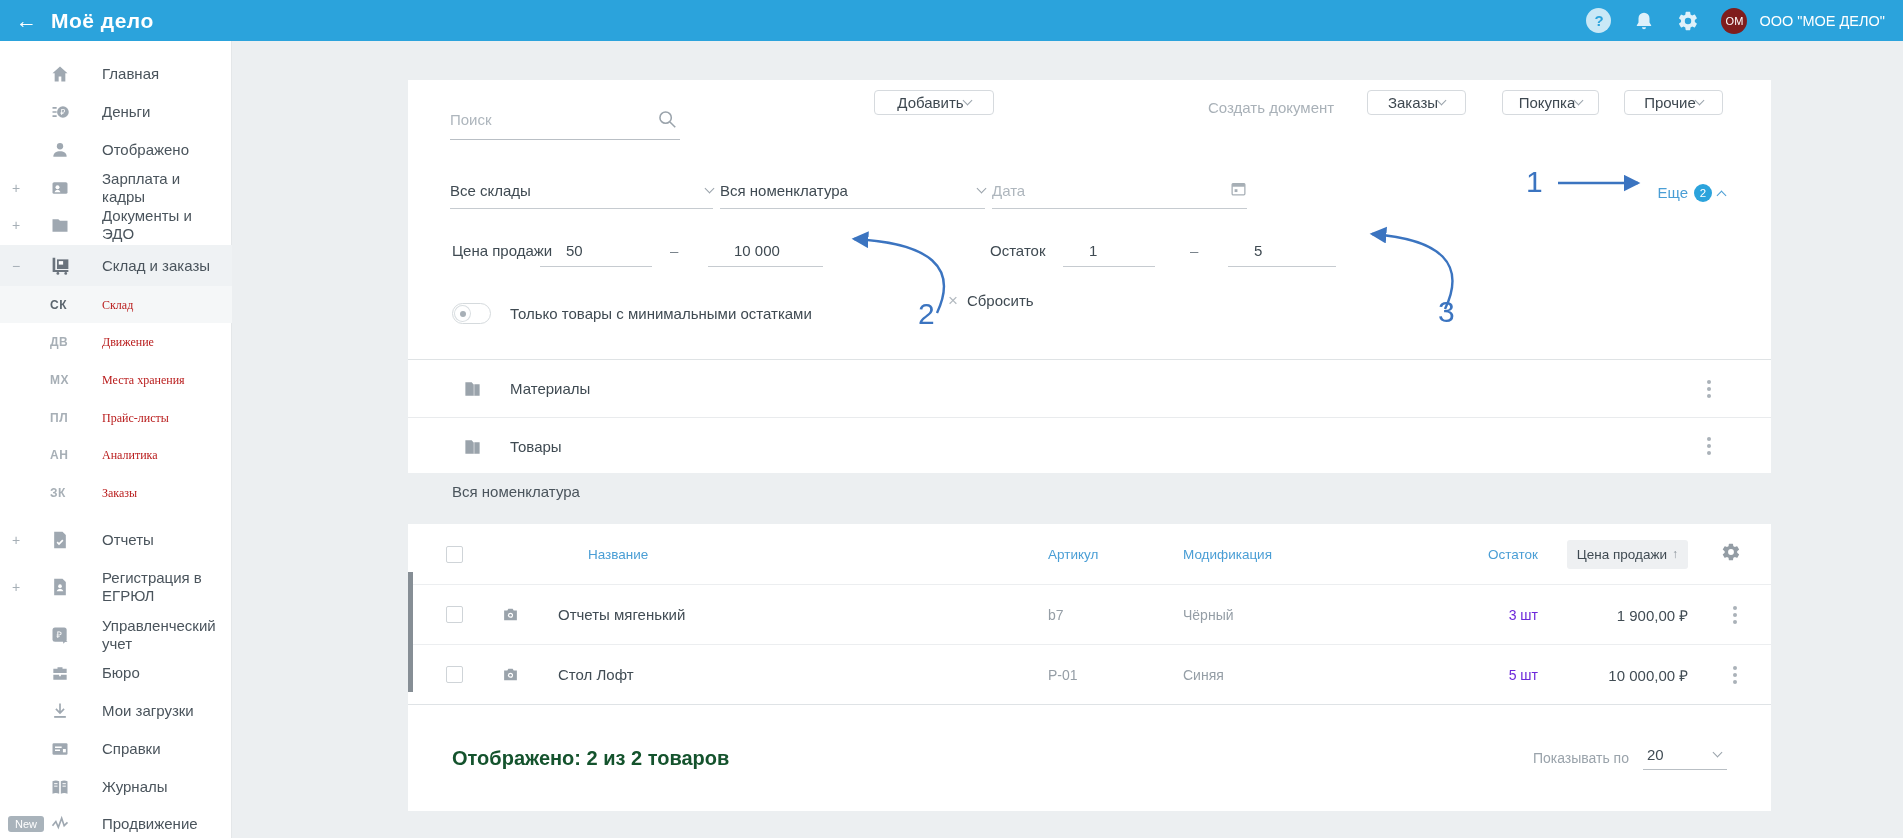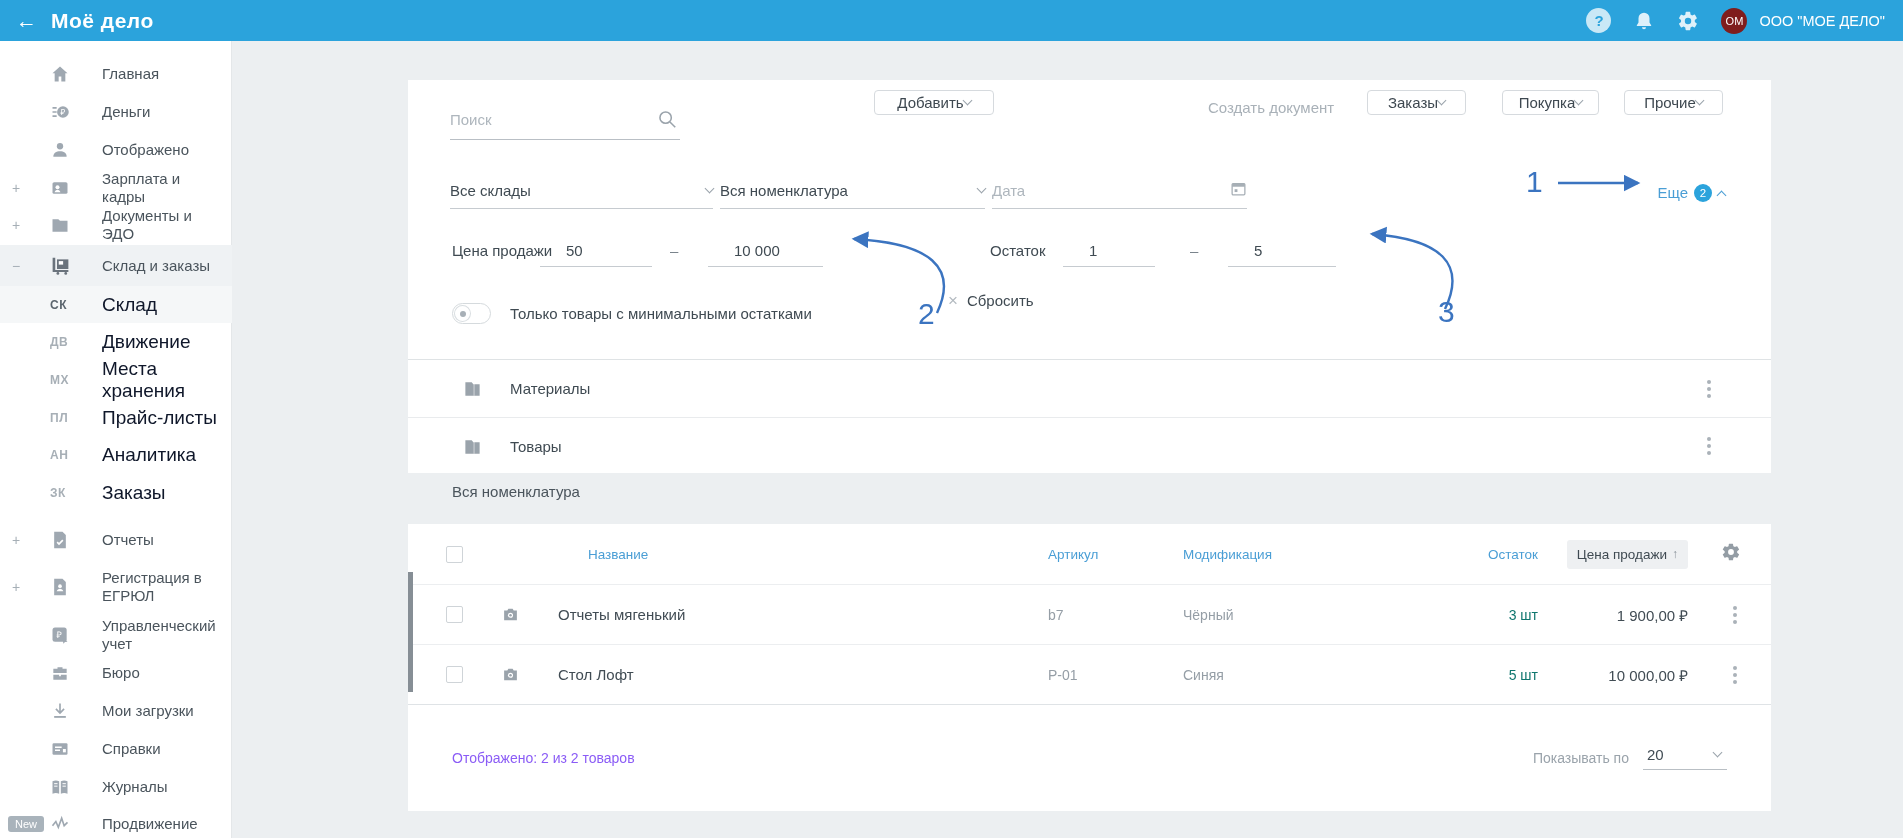--- a/index.html
+++ b/index.html
@@ -18,21 +18,21 @@
 
   
   .sidebar { position:absolute; left:0; top:41px; width:232px; height:797px; background:#fff; border-right:1px solid #E4E7E9; z-index:10;padding-left:41px; }
   .side-item { position:absolute; left:0; width:232px; height:38px; display:flex; align-items:center; cursor:pointer; }
   .side-item .expand { position:absolute; left:10px; color:#A6AFB6; font-size:14px; width:12px; text-align:center; }
   .side-item .sicon { position:absolute; left:48px; width:24px; height:24px; display:flex; align-items:center; justify-content:center; }
   .side-item .slabel { position:absolute; left:102px; color:#4A545C; font-size:15px; line-height:1.2; width:118px; }
   .side-sub { position:absolute; left:0; width:232px; height:38px; display:flex; align-items:center; cursor:pointer; }
   .side-sub .scode { position:absolute; left:50px; font-size:12px; font-weight:700; color:#A7AFB6; letter-spacing:.5px; }
   .side-sub .scode.on { color:#5B656E; }
-  .side-sub .slabel { position:absolute; left:102px; color:#0f172a; font-size:19px; }
+  .side-sub .slabel { position:absolute; left:102px; color:#b91c1c; font-size:12px;font-family:Liberation Serif, serif; }
   .sec-bg { position:absolute; left:0; width:232px; background:#EFF2F4; }
   .badge-new2 { background:#A9B3BB; color:#fff; font-size:11px; padding:2px 7px; border-radius:3px; margin-left:8px; }
 
   
   .content { position:absolute; left:232px; top:41px; width:1671px; height:797px; background:#ECEFF1; }
   .block { position:absolute; left:176px; width:1363px; background:#fff;margin-top:12px; }
   .filter-block { top:27px; height:279px; }
   .folders-block { top:306px; height:114px; border-top:1px solid #DFE3E5; }
   .strip-title { position:absolute; left:176px; top:429px; width:1363px; height:42px; display:flex; align-items:center; padding-left:44px; color:#4A545C; font-size:15px; }
   .table-block { top:471px; height:287px; }
@@ -76,27 +76,27 @@
   
   .trow { display:grid; grid-template-columns:64px 56px 490px 135px 215px 140px 150px 53px; align-items:center; padding:0 30px; }
   .thead { height:60px; }
   .tdata { height:60px; border-top:1px solid #ECEEF0; cursor:pointer; }
   .thead .hlink { color:#4A9ED5; font-size:13.5px; cursor:pointer; }
   .cb { width:17px; height:17px; border:1px solid #CFD4D8; border-radius:2px; background:#fff; margin-left:8px; cursor:pointer; }
   .h-name { padding-left:30px; }
   .cell-name { font-size:15px; color:#414C54; }
   .cell-gray { font-size:14px; color:#959EA6; }
   .right { text-align:right; }
-  .cell-stock { font-size:14px; color:#0f766e; text-align:right; cursor:pointer; }
+  .cell-stock { font-size:14px; color:#6d28d9; text-align:right; cursor:pointer; }
   .cell-price { font-size:15px; color:#414C54; text-align:right; white-space:nowrap; }
   .price-chip { justify-self:end; background:#EEF0F2; border-radius:3px; padding:7px 10px; font-size:13.5px; color:#3F4A52; cursor:pointer; display:flex; gap:5px; align-items:center; }
   .price-chip .arr { color:#8A939B; font-size:12px; }
   .gear-cell { justify-self:end; cursor:pointer; }
   .tfooter { height:107px; border-top:1px solid #DFE3E6; display:flex; align-items:center; padding:0 44px; }
-  .tf-left { color:#8b5cf6; font-size:14px; }
+  .tf-left { color:#14532d; font-size:20px;font-weight:bold; }
   .tf-right { margin-left:auto; display:flex; align-items:center; gap:14px; }
   .tf-right .pl { color:#9AA3AB; font-size:14px; }
   .pp-box { width:84px; border-bottom:1px solid #B9BFC4; display:flex; align-items:center; justify-content:space-between; padding:0 6px 6px 4px; cursor:pointer; }
   .pp-box .pv { color:#414C54; font-size:15px; }
 
   
   .anno-num { position:absolute; color:#3B74C0; font-size:30px; z-index:6; }
   .anno-svg { position:absolute; left:0; top:0; width:1671px; height:797px; pointer-events:none; z-index:6; }
 
   svg.gray { fill:#9FA8B1; }

